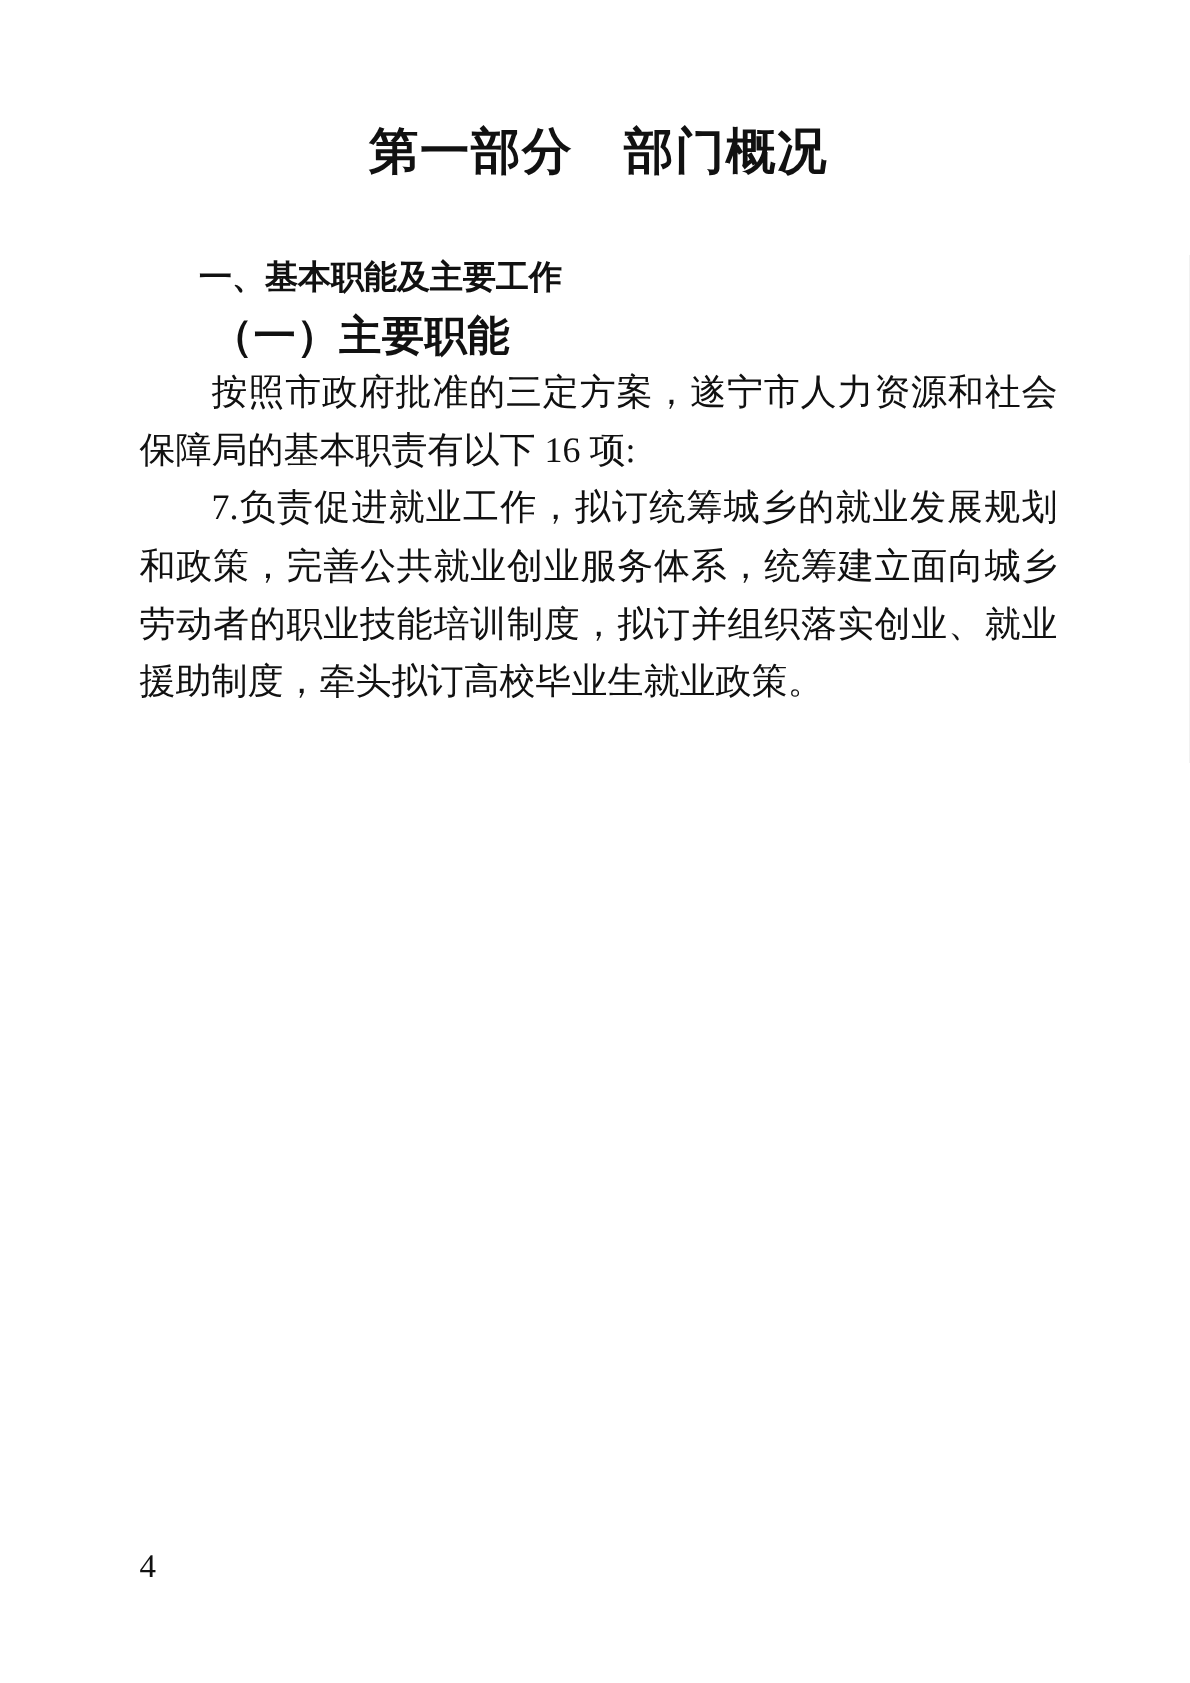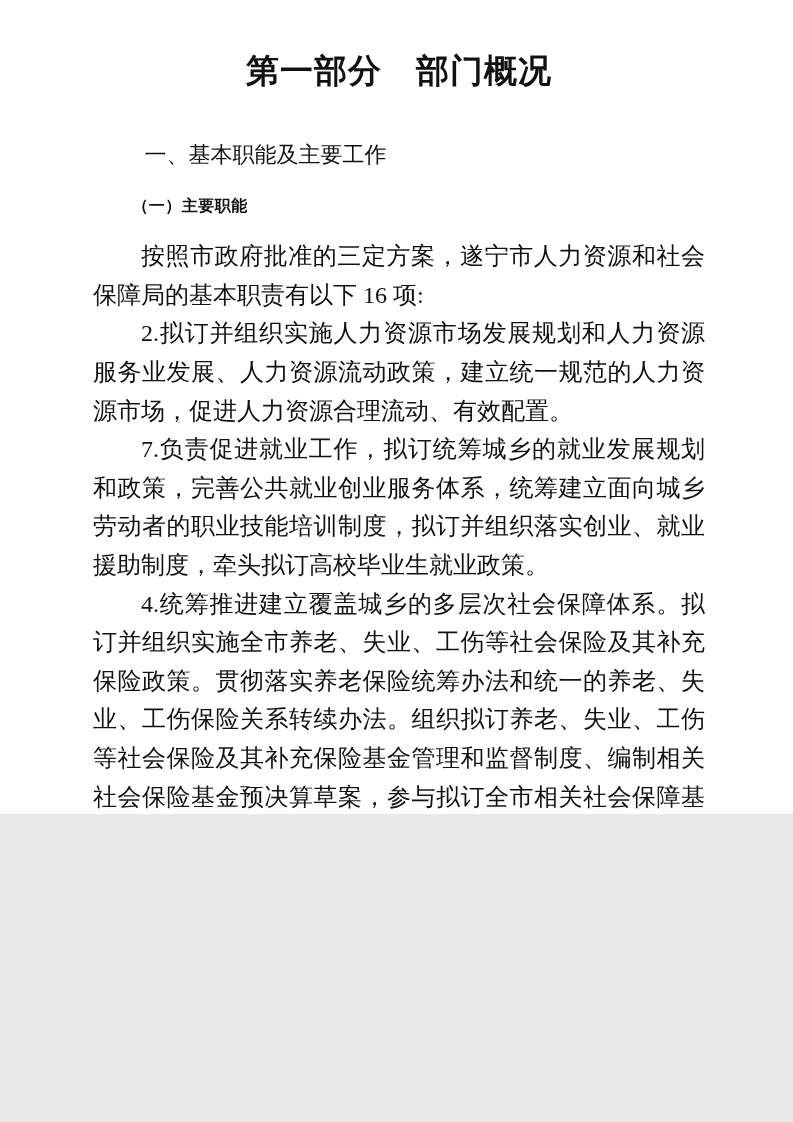--- a/index.html
+++ b/index.html
@@ -3,53 +3,53 @@
 <meta charset="utf-8">
 <style>
   html, body {
     margin: 0;
     padding: 0;
     background: #e8e8e8;
   }
   .page {
     position: relative;
     width: 793px;
-    height: 814px;
+    height: 1122px;
     margin: 0 auto;
     background: #ffffff;
     box-sizing: border-box;
-    padding: 48px 88px 0 93px;
+    padding: 78px 88px 0 93px;
     color: #111111;
     overflow: hidden;
   }
   .doc-title {
     font-family: "Liberation Sans", "DejaVu Sans", sans-serif;
     font-weight: bold;
     font-size: 33px;
     line-height: 46px;
     text-align: center;
     margin: 0 0 42px 0;
     letter-spacing: 1px;
     white-space: pre;
   }
   .section-heading {
     font-family: "Liberation Sans", "DejaVu Sans", sans-serif;
-    font-weight: normal;
+    font-weight: bold;
     font-size: 22px;
     line-height: 38.6px;
     text-indent: 1.8em;
-    margin: 12px;
+    margin: 0;
   }
   .subsection-heading {
     font-family: Liberation Sans, sans-serif;
     font-weight: bold;
-    font-size: 16px;
+    font-size: 28px;
     line-height: 38.6px;
     text-indent: 1.7em;
-    margin: 12px;
+    margin: 0;
     letter-spacing: 0.5px;
   }
   .body-para {
     font-family: "Liberation Serif", "DejaVu Serif", serif;
     font-size: 24px;
     line-height: 38.6px;
     text-align: justify;
     text-indent: 2em;
     margin: 0;
   }
@@ -68,20 +68,18 @@
 <div class="page">
   <div class="doc-title">第一部分　部门概况</div>
 
   <div class="section-heading">一、基本职能及主要工作</div>
 
   <div class="subsection-heading">（一）主要职能</div>
 
   <p class="body-para">按照市政府批准的三定方案，遂宁市人力资源和社会保障局的基本职责有以下 16 项:</p>
 
 
-  <p class="body-para">2.拟订并组织实施人力资源市场发展规划和人力资源服务业发展、人力资源流动政策，建立统一规范的人力资源市场，促进人力资源合理流动、有效配置。</p>
 
   <p class="body-para">7.负责促进就业工作，拟订统筹城乡的就业发展规划和政策，完善公共就业创业服务体系，统筹建立面向城乡劳动者的职业技能培训制度，拟订并组织落实创业、就业援助制度，牵头拟订高校毕业生就业政策。</p>
 
-  <p class="body-para">4.统筹推进建立覆盖城乡的多层次社会保障体系。拟订并组织实施全市养老、失业、工伤等社会保险及其补充保险政策。贯彻落实养老保险统筹办法和统一的养老、失业、工伤保险关系转续办法。组织拟订养老、失业、工伤等社会保险及其补充保险基金管理和监督制度、编制相关社会保险基金预决算草案，参与拟订全市相关社会保障基金投资政策。会同有关部门实施全民参保计划并建立统一的社会保险公共服务平台。拟订人力资源和社会保障信息化建设总体规划、年度计划，拟订相关制度、标准和规范</p>
 
   <div class="page-number">4</div>
 </div>
 
 </body></html>

